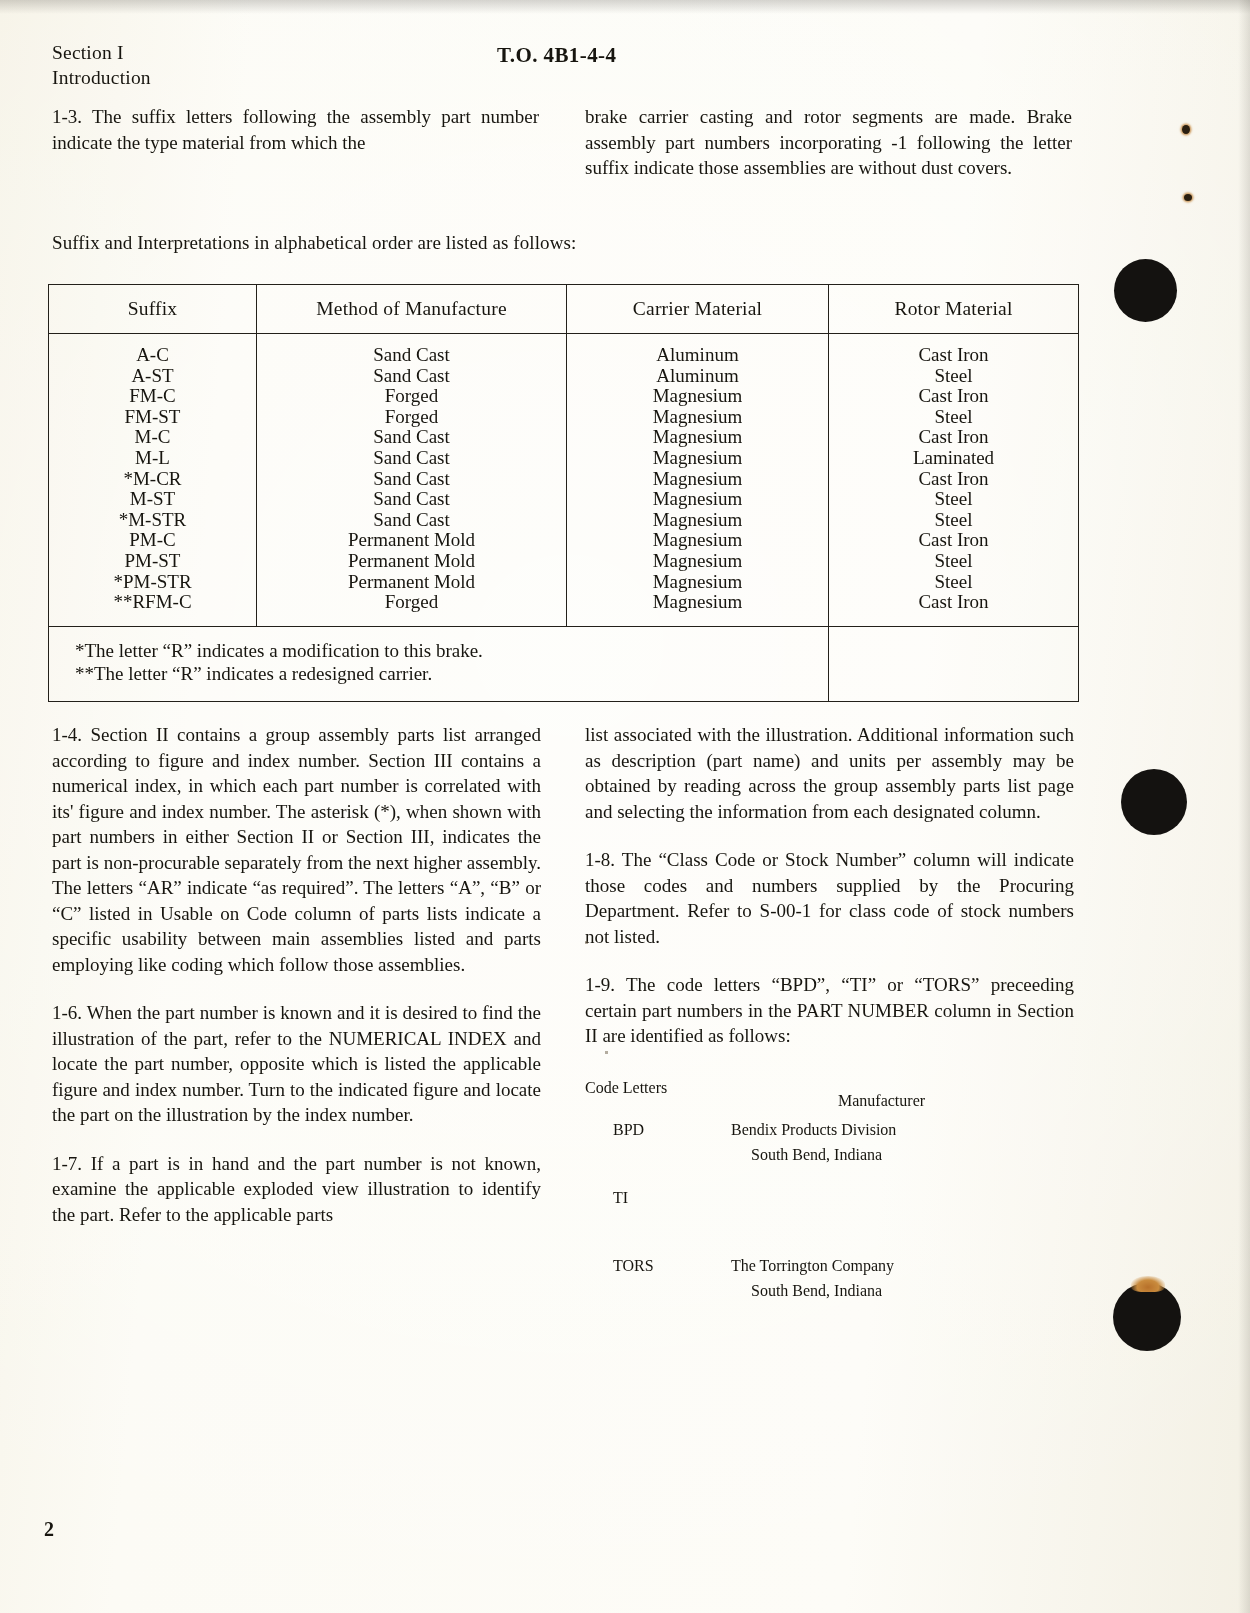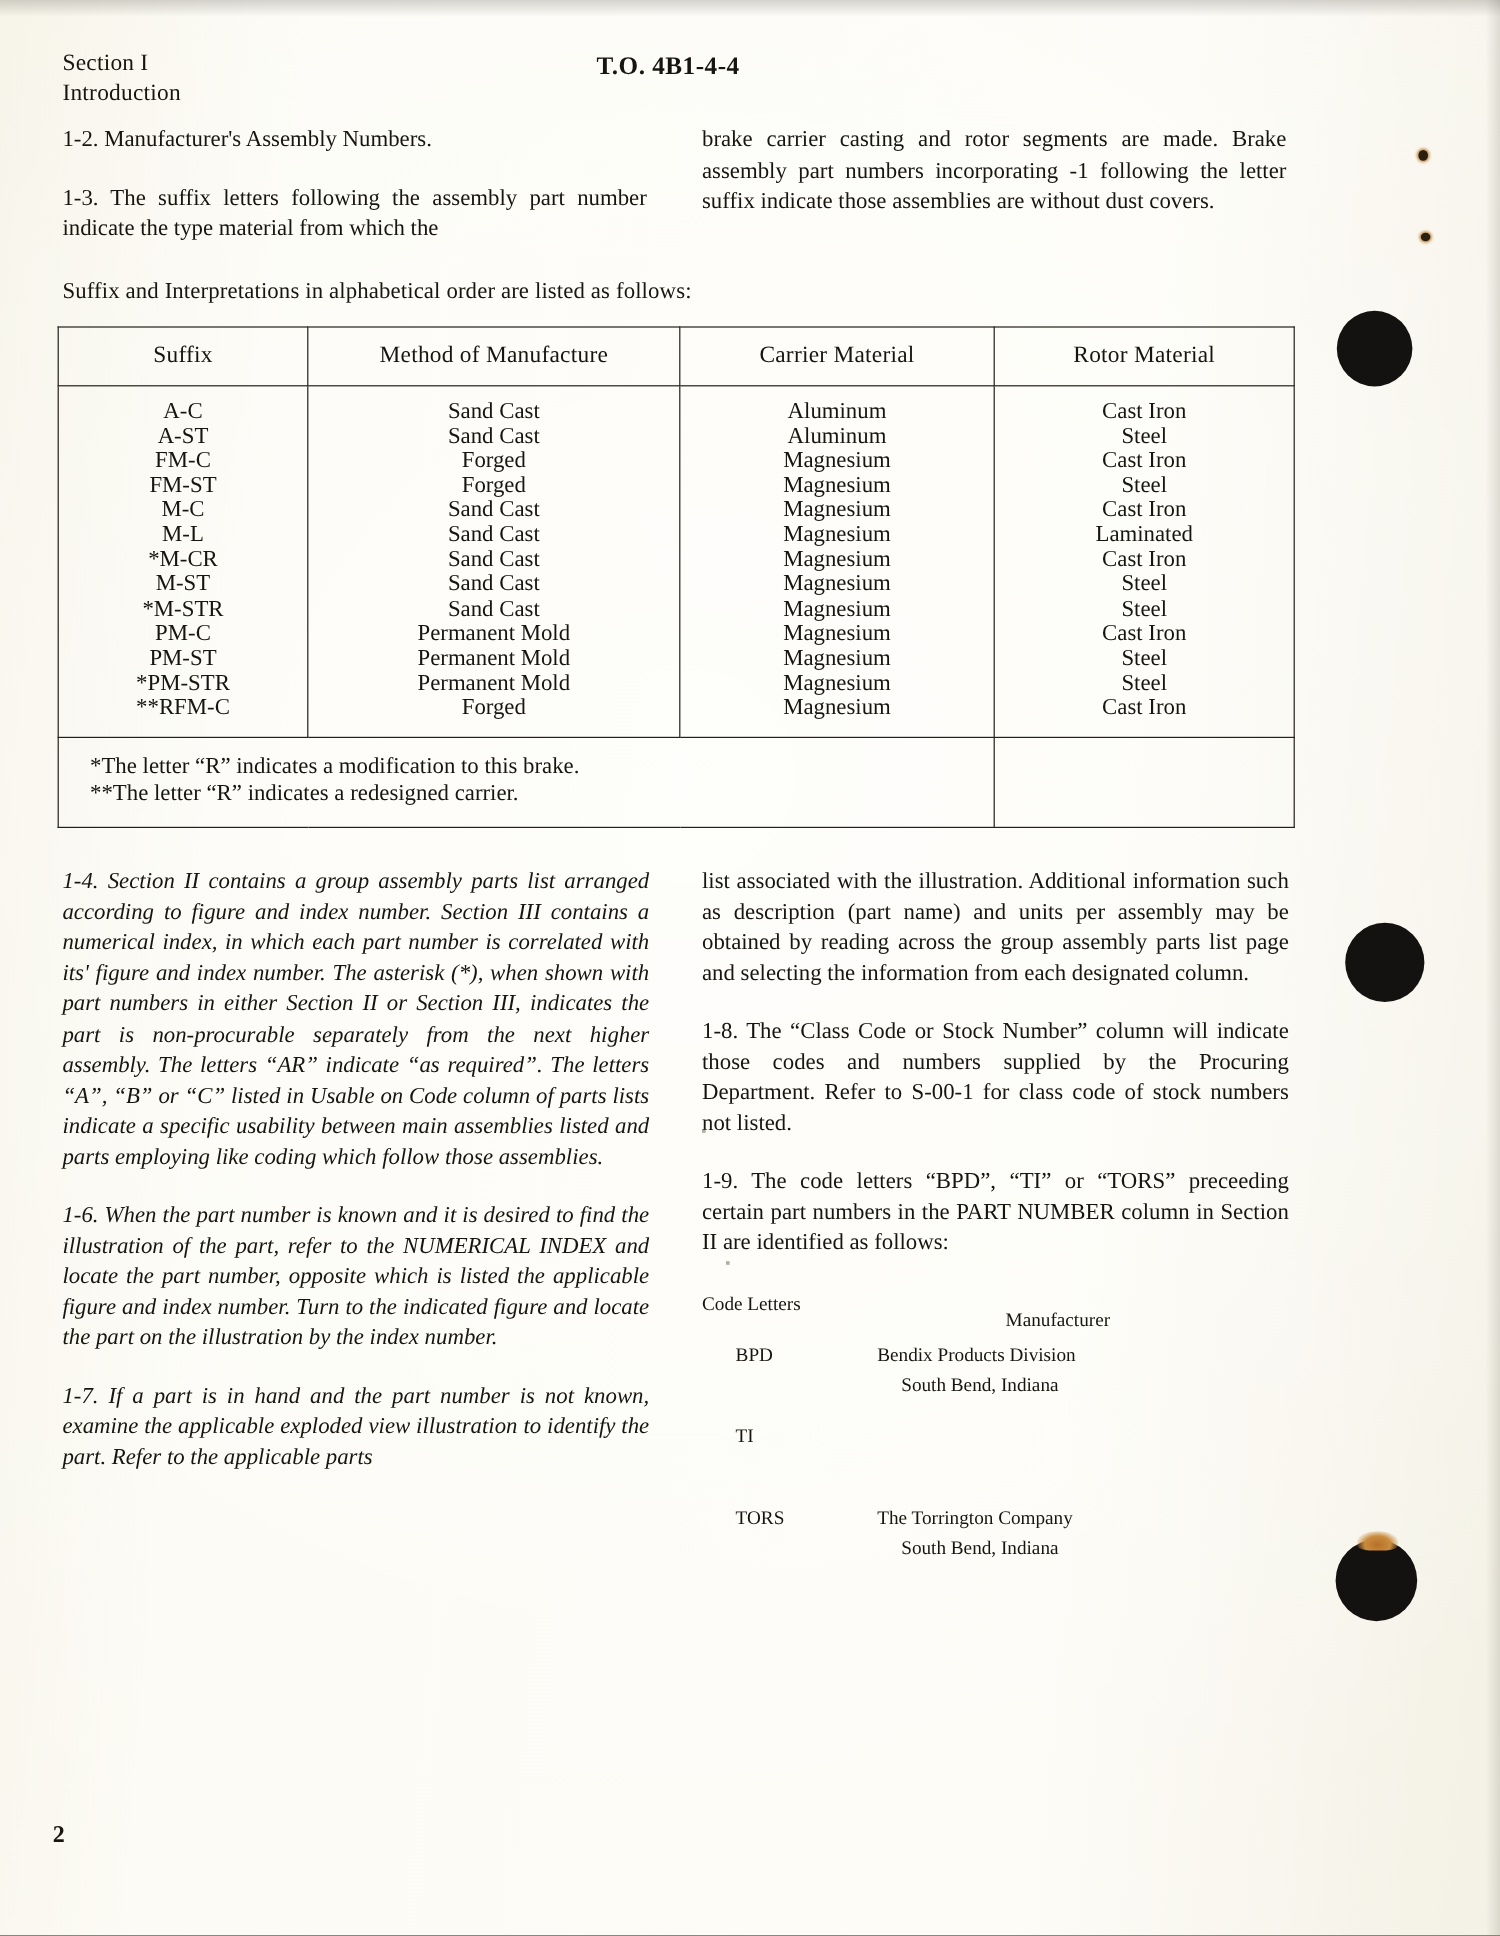--- a/index.html
+++ b/index.html
@@ -102,20 +102,21 @@
     position: absolute;
     left: 48px;
     top: 272px;
     width: 1030px;
   }
   table.suffix {
     border-collapse: collapse;
     width: 100%;
     font-size: 19px;
     table-layout: fixed;
+    margin-top: 12px;
   }
   table.suffix th, table.suffix td {
     border: 1.6px solid #23201a;
     text-align: center;
     padding: 0;
   }
   table.suffix thead th {
     height: 48px;
     font-weight: normal;
     font-size: 19.5px;
@@ -143,21 +144,21 @@
   .note-blank { border-left: 1.6px solid #23201a; }
 
   
   .lower {
     position: absolute;
     top: 722px;
     left: 52px;
     width: 1026px;
   }
   .lower .col-left, .lower .col-right { width: 489px; }
-  .lower .col-left { margin-right: 44px; font-style: italic; }
+  .lower .col-left { margin-right: 44px; }
 
   .heading-para { text-align: left; }
 
   
   .mfr {
     margin-top: 26px;
     font-size: 16px;
     line-height: 25px;
   }
   .mfr-head {
@@ -235,21 +236,20 @@
     <div class="header">
       <span class="hdr-left">
         <span class="hdr-line">Section I</span>
         <span class="hdr-line">Introduction</span>
       </span>
       <span class="hdr-doc">T.O. 4B1-4-4</span>
     </div>
 
     <div class="intro">
       <div class="col-left">
-        <p class="para heading-para">1-2. Manufacturer's Assembly Numbers.</p>
         <p class="para">1-3. The suffix letters following the assembly part number indicate the type material from which the</p>
       </div><div class="col-right">
         <p class="para">brake carrier casting and rotor segments are made. Brake assembly part numbers incorporating -1 following the letter suffix indicate those assemblies are without dust covers.</p>
       </div>
     </div>
 
     <div class="table-lead">Suffix and Interpretations in alphabetical order are listed as follows:</div>
 
     <div class="suffix-table-wrap">
       <table class="suffix">

